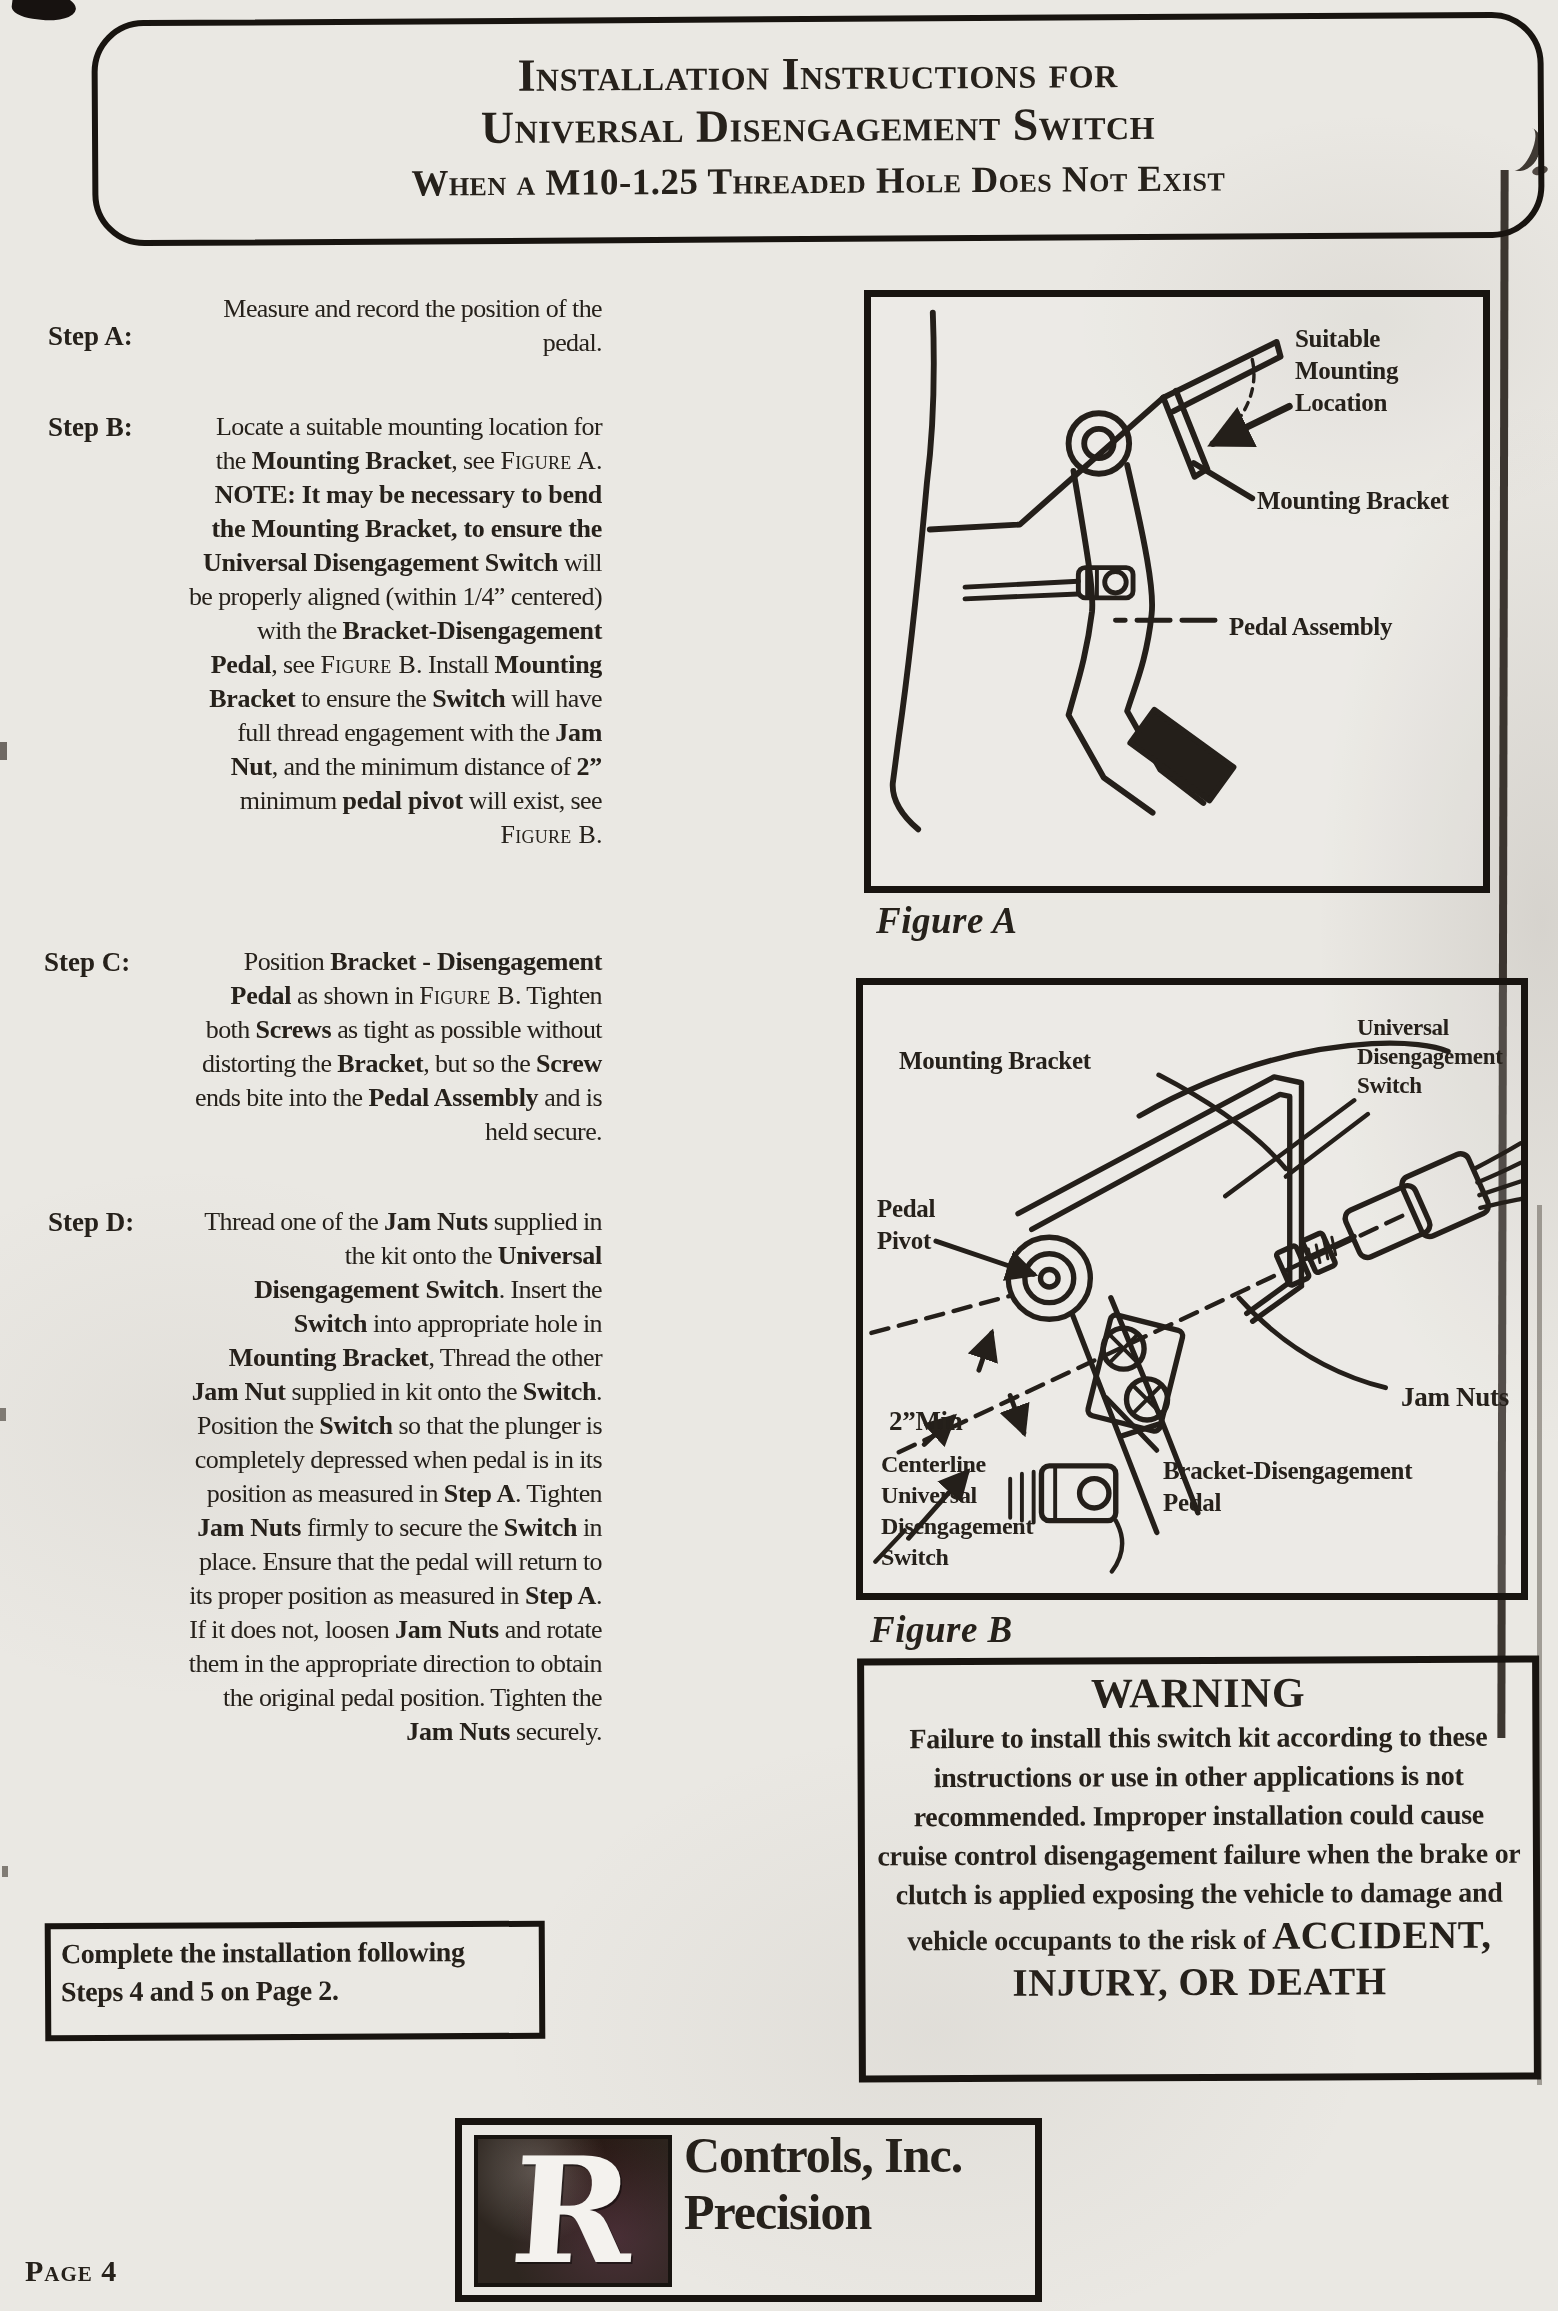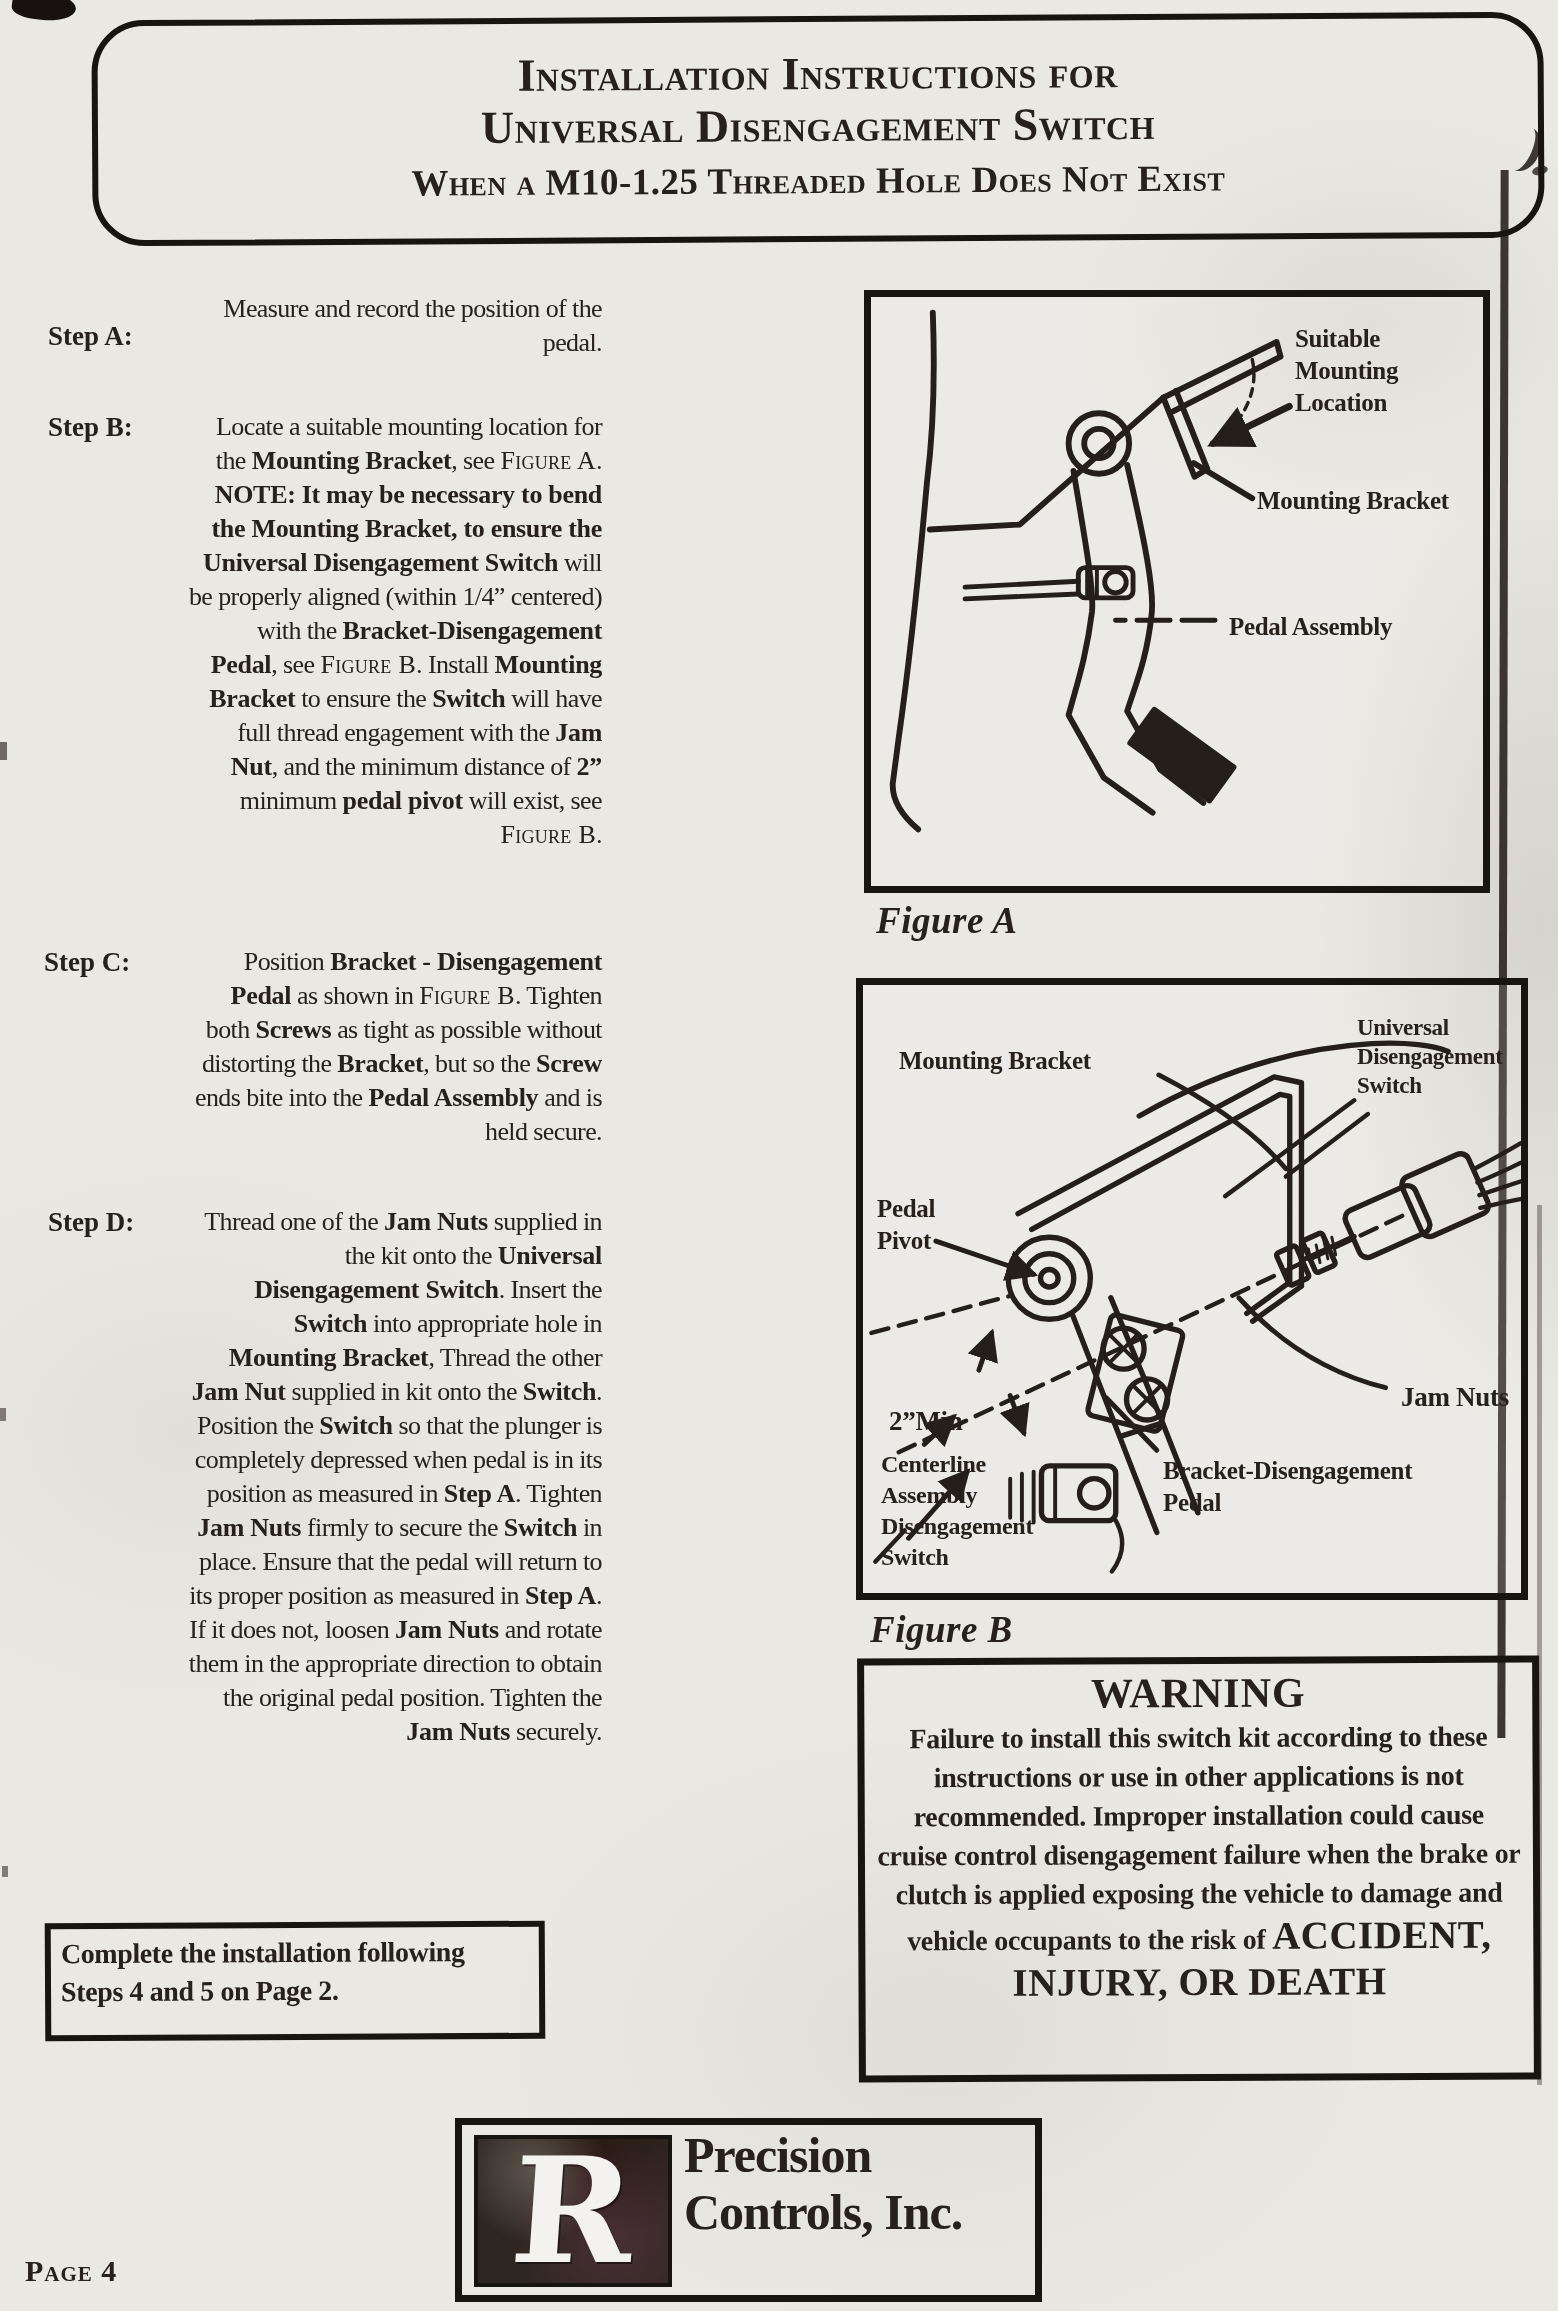--- a/index.html
+++ b/index.html
@@ -224,34 +224,34 @@
   <div class="abs fig-label-sm pre fb-uds">Universal
 Disengagement
 Switch</div>
   <div class="abs fig-label pre fb-pp">Pedal
 Pivot</div>
   <div class="abs fig-label fb-2min">2”Min</div>
   <div class="abs fig-label fb-jn">Jam Nuts</div>
   <div class="abs fig-label pre fb-bdp">Bracket-Disengagement
 Pedal</div>
   <div class="abs fig-label-sm pre fb-cl">Centerline
-Assembly
+Universal
 Disengagement
 Switch</div>
 </div>
 <div class="abs fig-caption fig-b-caption">Figure B</div>
 
 <div class="abs warning-box">
   <div class="warning-title">WARNING</div>
   <div class="warning-body"><span>Failure to install this switch kit according to these instructions or use in other applications is not recommended. Improper installation could cause cruise control disengagement failure when the brake or clutch is applied exposing the vehicle to damage and vehicle occupants to the risk of </span><span class="sg-big">ACCIDENT, INJURY, OR DEATH</span></div>
 </div>
 
 <div class="abs logo-box">
   <div class="logo-mark">
     <span class="logo-r">R</span>
   </div>
   <div class="logo-text">
+    <div>Controls, Inc.</div>
     <div>Precision</div>
-    <div>Controls, Inc.</div>
   </div>
 </div>
 
 <div class="abs page-label">Page 4</div>
 
 </body></html>

